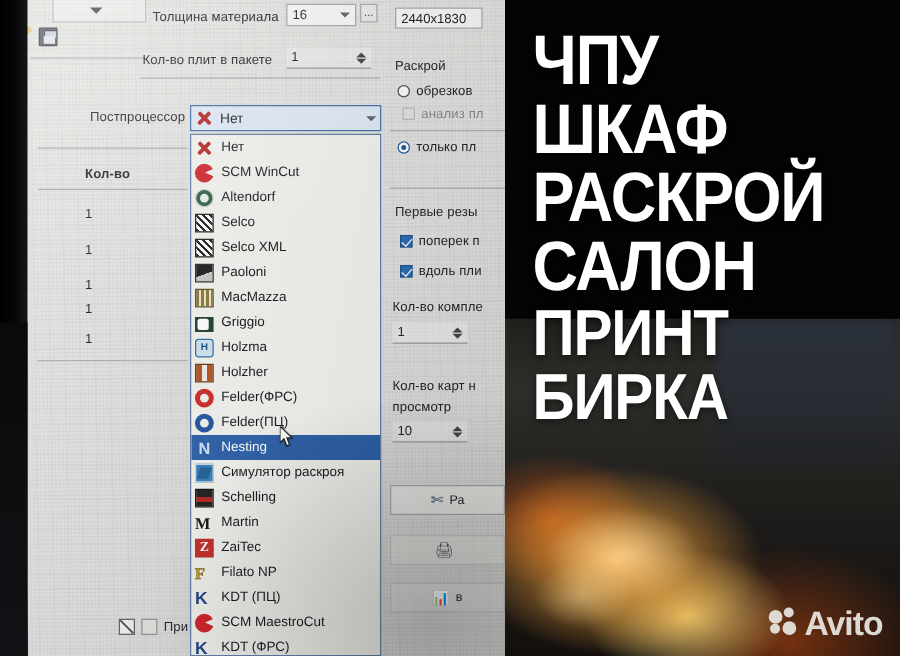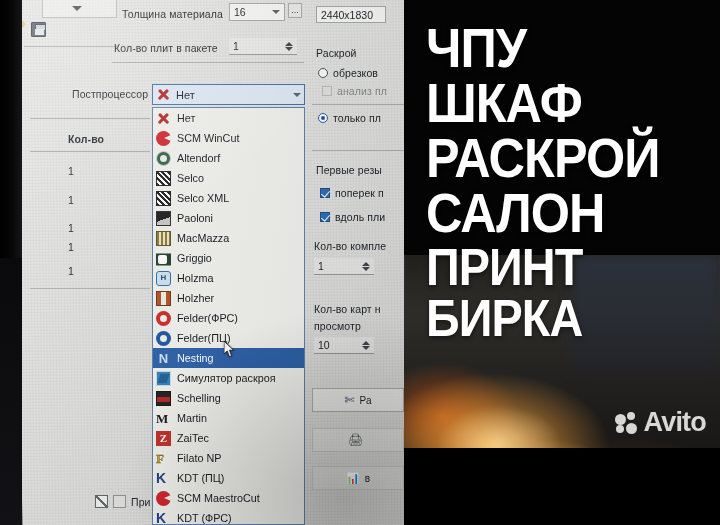--- a/index.html
+++ b/index.html
@@ -239,21 +239,21 @@
   .btn-app {
     position:absolute; border:1px solid rgba(140,144,148,.7);
     background: rgba(238,238,235,.7);
     display:flex; align-items:center; gap:5px; padding:0 5px;
     font-size:10px; color:#1d1f25;
   }
   .scissors { color:#2b3d6b; font-size:12px; line-height:12px; }
 
   
   #ad {
-    position:absolute; left:404px; top:0; width:316px; height:448px;
+    position:absolute; left:404px; top:0; width:316px; height:525px;
     overflow:hidden; background:#000;
   }
   #ad-photo {
     position:absolute; left:0; top:253px; width:316px; height:272px;
     background:
       radial-gradient(60% 45% at 28% 72%, rgba(255,168,60,.95), rgba(255,120,20,0) 62%),
       radial-gradient(40% 30% at 46% 88%, rgba(255,220,120,.85), rgba(255,180,60,0) 65%),
       radial-gradient(35% 28% at 12% 60%, rgba(214,92,20,.7), rgba(214,92,20,0) 70%),
       radial-gradient(50% 40% at 72% 96%, rgba(180,70,18,.6), rgba(120,40,10,0) 70%),
       linear-gradient(180deg,#3a3833 0%, #2b2926 30%, #1d1b19 62%, #120f0d 100%);
@@ -279,21 +279,21 @@
   }
   .adline {
     color:#fff; font-weight:bold; font-family:"Liberation Sans", sans-serif;
     line-height:.86; letter-spacing:-1px;
     text-shadow: 0 2px 6px rgba(0,0,0,.55);
     transform: scaleX(.9); transform-origin: left center;
     margin-bottom: 7px;
   }
   #avito {
     position:absolute; right:14px; bottom:12px; z-index:6;
-    display:flex; align-items:center; gap:7px;
+    display:flex; gap:7px;
     opacity:.92;
   }
   #avito .dots { position:relative; width:22px; height:22px; }
   #avito .dots i { position:absolute; border-radius:50%; background:#e9e7e4; display:block; }
   #avito .d1 { left:0; top:2px; width:11px; height:11px; }
   #avito .d2 { left:12px; top:0; width:8px; height:8px; }
   #avito .d3 { left:1px; top:13px; width:8px; height:8px; }
   #avito .d4 { left:11px; top:11px; width:11px; height:11px; }
   #avito .word {
     color:#ebe9e6; font-size:27px; font-weight:bold; letter-spacing:-.8px;

